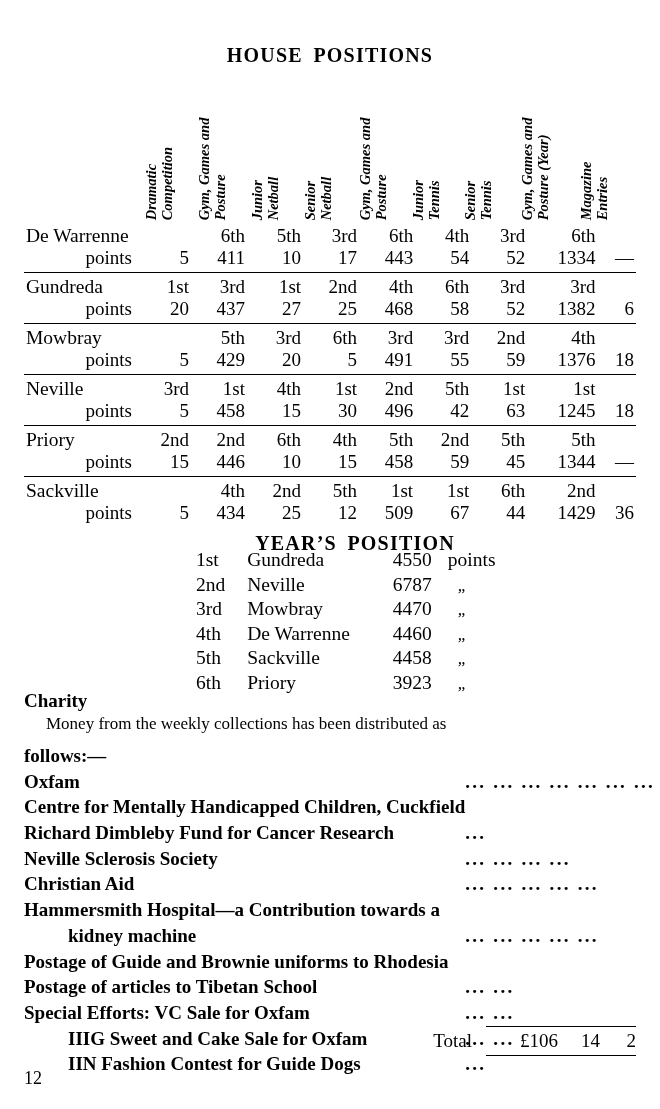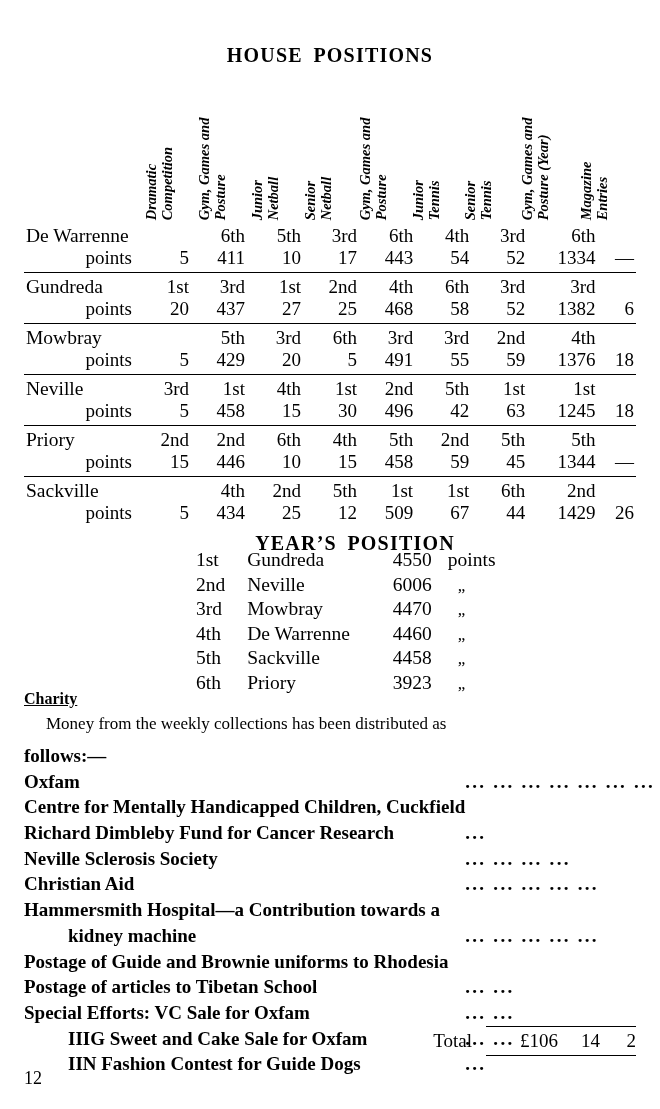--- a/index.html
+++ b/index.html
@@ -121,22 +121,21 @@
   .y-pts { text-align: right; width: 58px; }
   .y-unit { text-align: left; padding-left: 16px !important; }
   .y-unit.ditto { padding-left: 26px !important; font-size: 17px; }
 
   
   #charity-head {
     position: absolute;
     left: 24px;
     top: 690px;
     font-weight: bold;
-    font-size: 16px;
-    text-decoration: underline;
+    font-size: 19px;
   }
   #charity-intro {
     position: absolute;
     left: 24px;
     top: 713px;
     width: 612px;
     font-size: 17px;
     text-align: justify;
     line-height: 1.26;
   }
@@ -389,39 +388,39 @@
       <tr class="pts-row">
         <td class="c-points-lbl">points</td>
         <td class="num">5</td>
         <td class="num">434</td>
         <td class="num">25</td>
         <td class="num">12</td>
         <td class="num">509</td>
         <td class="num">67</td>
         <td class="num">44</td>
         <td class="num">1429</td>
-        <td class="num-last">26</td>
+        <td class="num-last">36</td>
       </tr>
     </tbody>
   </table>
 
   <div id="year-title" class="section-title">YEAR’S POSITION</div>
 
   <table id="year-list">
     <tbody>
       <tr>
         <td class="y-rank">1st</td>
         <td class="y-house">Gundreda</td>
         <td class="y-pts">4550</td>
         <td class="y-unit">points</td>
       </tr>
       <tr>
         <td class="y-rank">2nd</td>
         <td class="y-house">Neville</td>
-        <td class="y-pts">6006</td>
+        <td class="y-pts">6787</td>
         <td class="y-unit ditto">„</td>
       </tr>
       <tr>
         <td class="y-rank">3rd</td>
         <td class="y-house">Mowbray</td>
         <td class="y-pts">4470</td>
         <td class="y-unit ditto">„</td>
       </tr>
       <tr>
         <td class="y-rank">4th</td>

